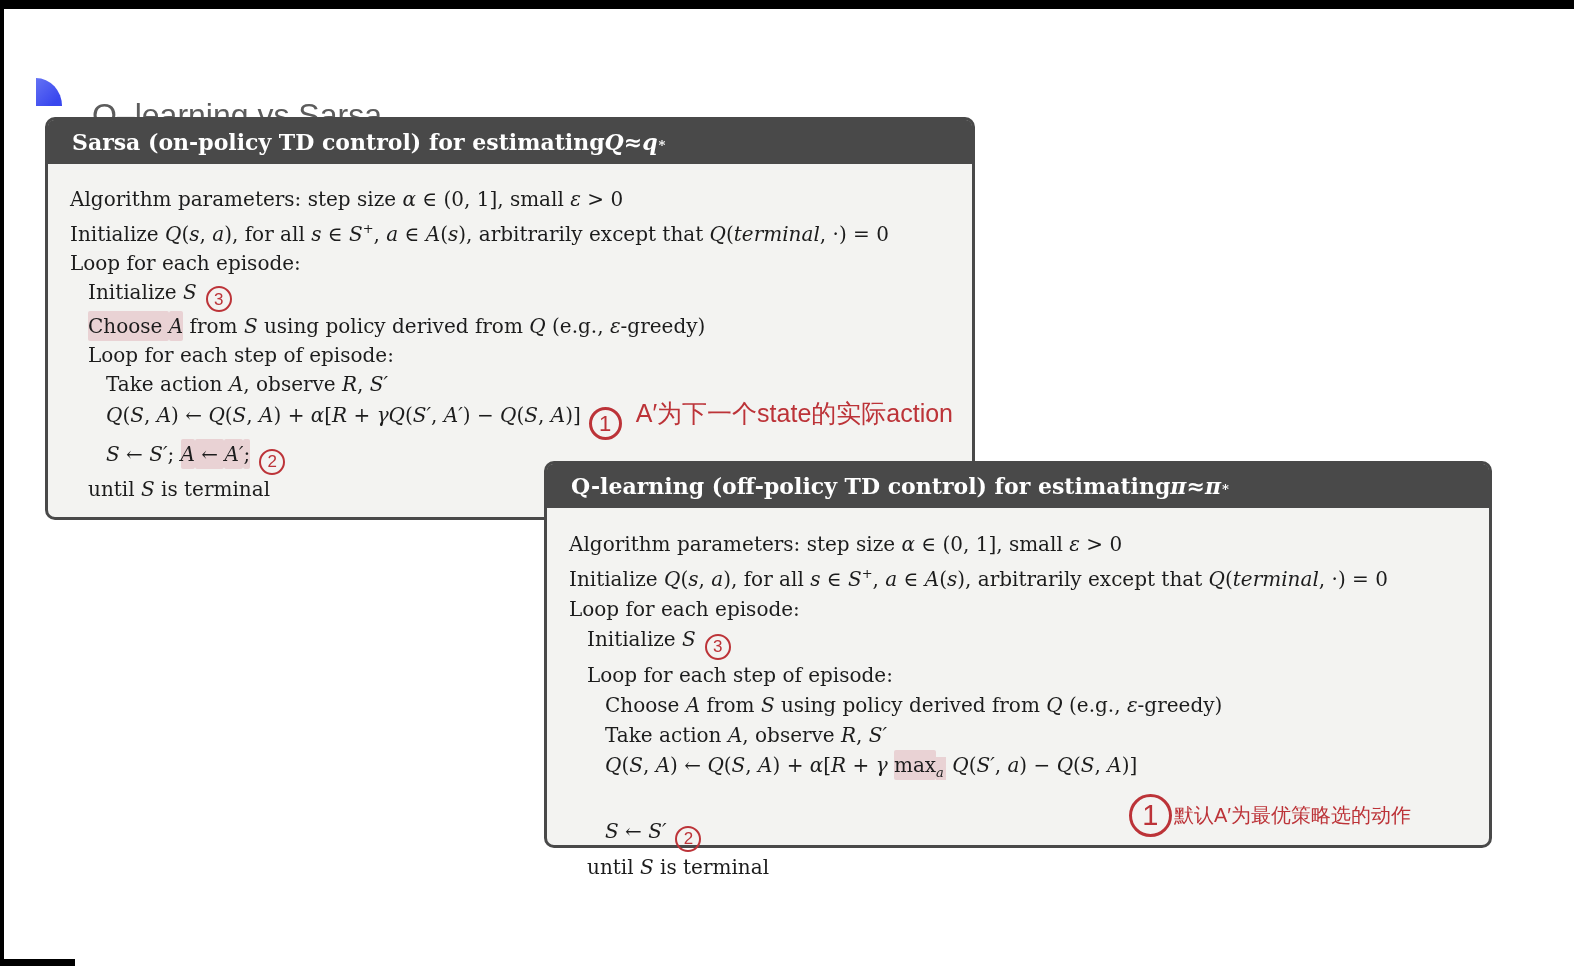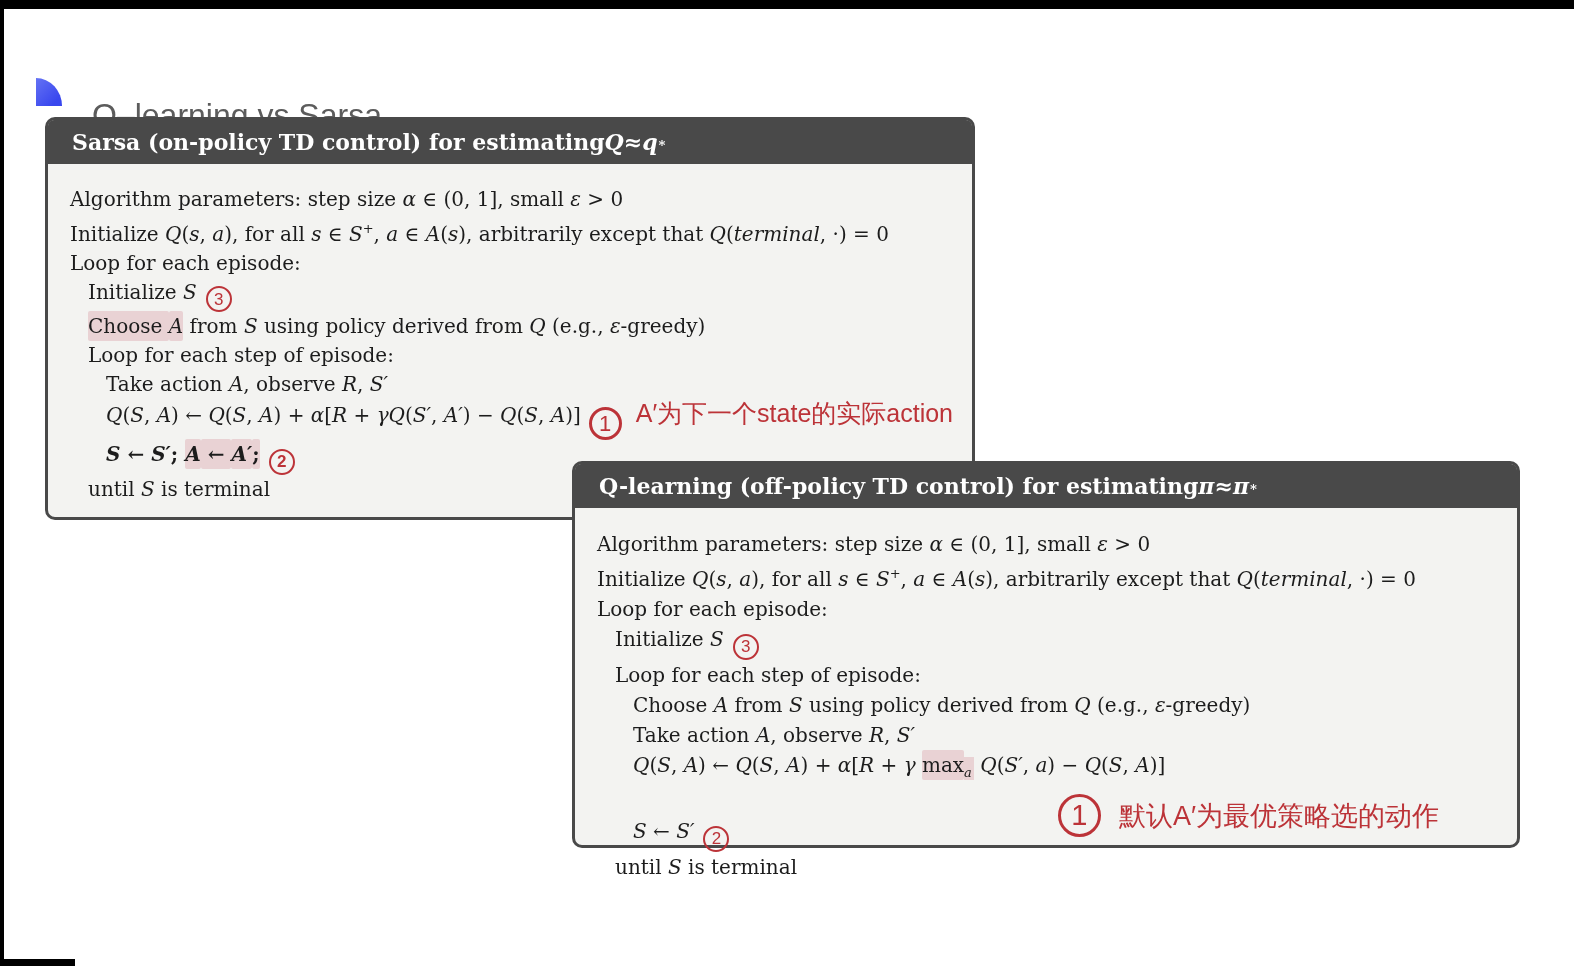--- a/index.html
+++ b/index.html
@@ -73,21 +73,21 @@
   .annotation{
     position:absolute;right:78px;bottom:8px;
     display:flex;align-items:center;color:var(--red);
   }
   .big-circ{
     width:43px;height:43px;border:3px solid var(--red);border-radius:50%;
     display:flex;align-items:center;justify-content:center;
     font-size:29px;font-family:"Liberation Sans",sans-serif;flex:0 0 auto;
   }
   .ann-text{
-    font-size:27px;font-family:"Liberation Sans",sans-serif;margin-left:18px;white-space:nowrap;
+    font-size:20px;font-family:"Liberation Sans",sans-serif;margin-left:2px;white-space:nowrap;
   }
 </style>
 </head>
 <body>
 
 <div class="frame-bar frame-top"></div>
 <div class="frame-bar frame-left"></div>
 <div class="frame-bar frame-bottom-left"></div>
 
 <div class="accent-shape"></div>
@@ -103,26 +103,26 @@
     </div>
   <div class="box-body" id="sarsa-body">
       <div class="line" style="padding-left: 0px;"><span class="s-n">Algorithm parameters: step size </span><span class="s-i">α</span><span class="s-n"> ∈ (0, 1], small </span><span class="s-i">ε</span><span class="s-n"> &gt; 0</span></div>
       <div class="line" style="padding-left: 0px;"><span class="s-n">Initialize </span><span class="s-i">Q</span><span class="s-n">(</span><span class="s-i">s</span><span class="s-n">, </span><span class="s-i">a</span><span class="s-n">), for all </span><span class="s-i">s</span><span class="s-n"> ∈ </span><span class="s-i">S</span><span class="s-sup">+</span><span class="s-n">, </span><span class="s-i">a</span><span class="s-n"> ∈ </span><span class="s-i">A</span><span class="s-n">(</span><span class="s-i">s</span><span class="s-n">), arbitrarily except that </span><span class="s-i">Q</span><span class="s-n">(</span><span class="s-i">terminal</span><span class="s-n">, ·) = 0</span></div>
       <div class="line gap" style="padding-left: 0px;"><span class="s-n">Loop for each episode:</span></div>
       <div class="line" style="padding-left: 18px;"><span class="s-n">Initialize </span><span class="s-i">S</span><span class="s-c">3</span></div>
       <div class="line" style="padding-left: 18px;"><span class="s-hn">Choose </span><span class="s-hi">A</span><span class="s-n"> from </span><span class="s-i">S</span><span class="s-n"> using policy derived from </span><span class="s-i">Q</span><span class="s-n"> (e.g., </span><span class="s-i">ε</span><span class="s-n">-greedy)</span></div>
       <div class="line" style="padding-left: 18px;"><span class="s-n">Loop for each step of episode:</span></div>
       <div class="line" style="padding-left: 36px;"><span class="s-n">Take action </span><span class="s-i">A</span><span class="s-n">, observe </span><span class="s-i">R</span><span class="s-n">, </span><span class="s-i">S′</span></div>
       <div class="line" style="padding-left: 36px;"><span class="s-i">Q</span><span class="s-n">(</span><span class="s-i">S</span><span class="s-n">, </span><span class="s-i">A</span><span class="s-n">) ← </span><span class="s-i">Q</span><span class="s-n">(</span><span class="s-i">S</span><span class="s-n">, </span><span class="s-i">A</span><span class="s-n">) + </span><span class="s-i">α</span><span class="s-n">[</span><span class="s-i">R</span><span class="s-n"> + </span><span class="s-i">γQ</span><span class="s-n">(</span><span class="s-i">S′</span><span class="s-n">, </span><span class="s-i">A′</span><span class="s-n">) − </span><span class="s-i">Q</span><span class="s-n">(</span><span class="s-i">S</span><span class="s-n">, </span><span class="s-i">A</span><span class="s-n">)]</span><span class="s-cl">1</span><span class="s-red">A′为下一个state的实际action</span></div>
-      <div class="line" style="padding-left: 36px; font-weight: bold;"><span class="s-i">S</span><span class="s-n"> ← </span><span class="s-i">S′</span><span class="s-n">; </span><span class="s-hi">A</span><span class="s-hn"> ← </span><span class="s-hi">A′</span><span class="s-hn">;</span><span class="s-c">2</span></div>
+      <div class="line" style="padding-left: 36px;"><span class="s-i">S</span><span class="s-n"> ← </span><span class="s-i">S′</span><span class="s-n">; </span><span class="s-hi">A</span><span class="s-hn"> ← </span><span class="s-hi">A′</span><span class="s-hn">;</span><span class="s-c">2</span></div>
       <div class="line" style="padding-left: 18px;"><span class="s-n">until </span><span class="s-i">S</span><span class="s-n"> is terminal</span></div>
     </div>
 </div>
 
-<div class="algo-box q" style="left:572px;top:461px;width:948px;height:387px;">
+<div class="algo-box q" style="left:544px;top:461px;width:948px;height:387px;">
   <div class="box-header" id="q-header">
       <span class="s-n">Q-learning (off-policy TD control) for estimating </span>
       <span class="s-i">π</span>
       <span class="s-n"> ≈ </span>
       <span class="s-i">π</span>
       <span class="s-sub">∗</span>
     </div>
   <div class="box-body" id="q-body">
       <div class="line" style="padding-left: 0px;"><span class="s-n">Algorithm parameters: step size </span><span class="s-i">α</span><span class="s-n"> ∈ (0, 1], small </span><span class="s-i">ε</span><span class="s-n"> &gt; 0</span></div>
       <div class="line" style="padding-left: 0px;"><span class="s-n">Initialize </span><span class="s-i">Q</span><span class="s-n">(</span><span class="s-i">s</span><span class="s-n">, </span><span class="s-i">a</span><span class="s-n">), for all </span><span class="s-i">s</span><span class="s-n"> ∈ </span><span class="s-i">S</span><span class="s-sup">+</span><span class="s-n">, </span><span class="s-i">a</span><span class="s-n"> ∈ </span><span class="s-i">A</span><span class="s-n">(</span><span class="s-i">s</span><span class="s-n">), arbitrarily except that </span><span class="s-i">Q</span><span class="s-n">(</span><span class="s-i">terminal</span><span class="s-n">, ·) = 0</span></div>

